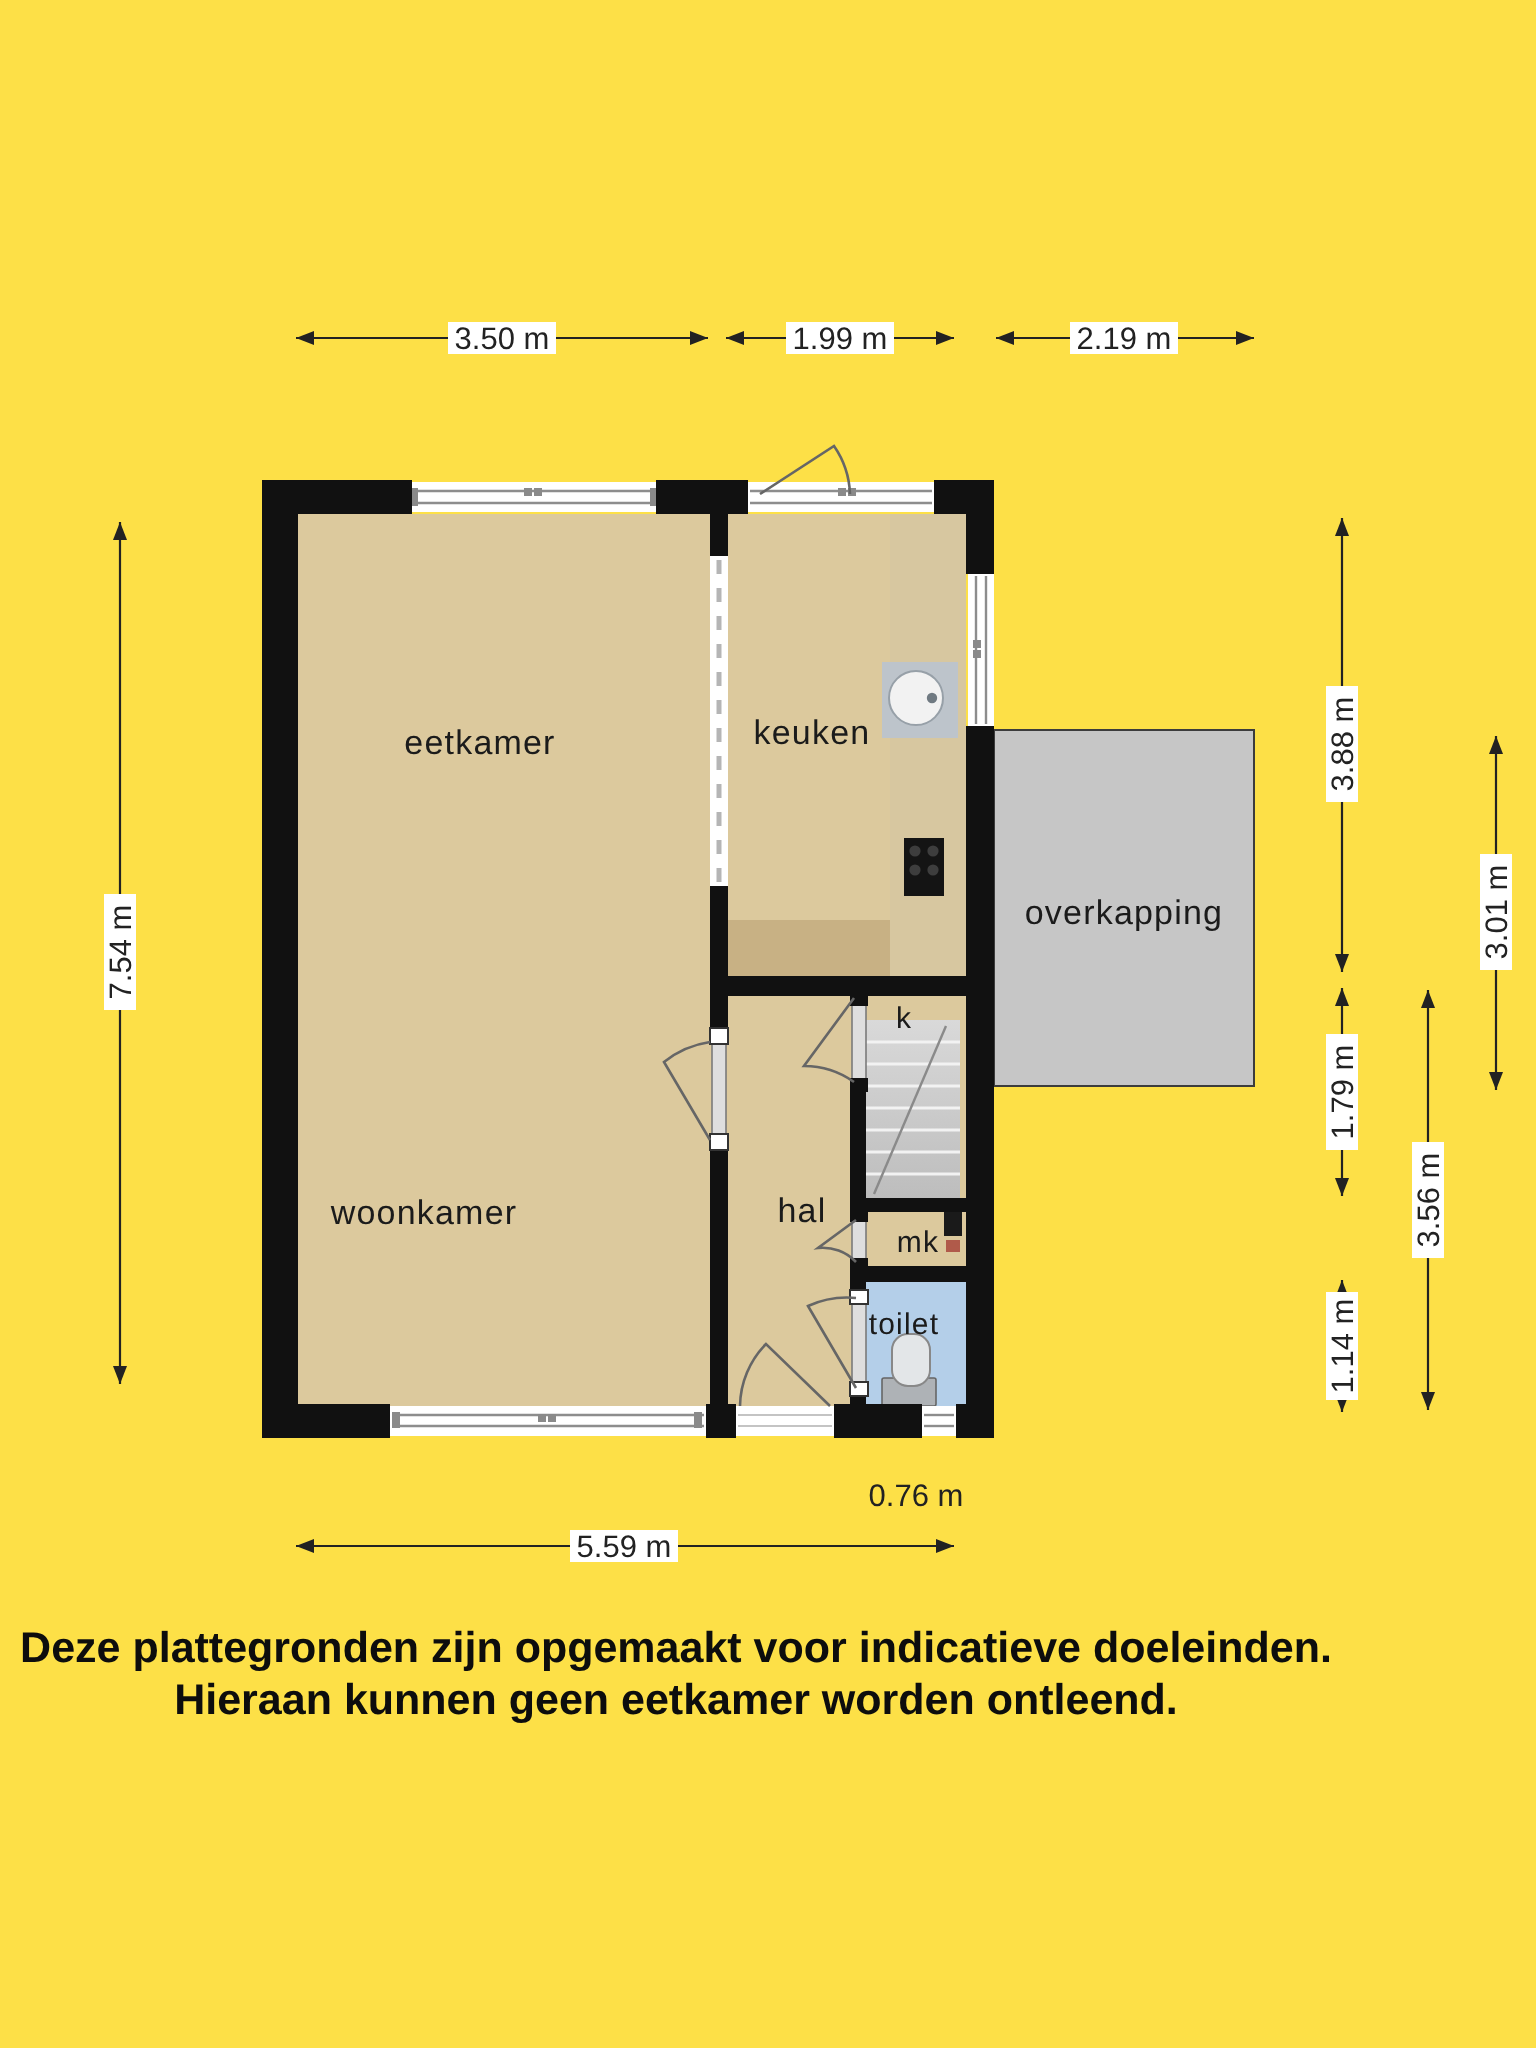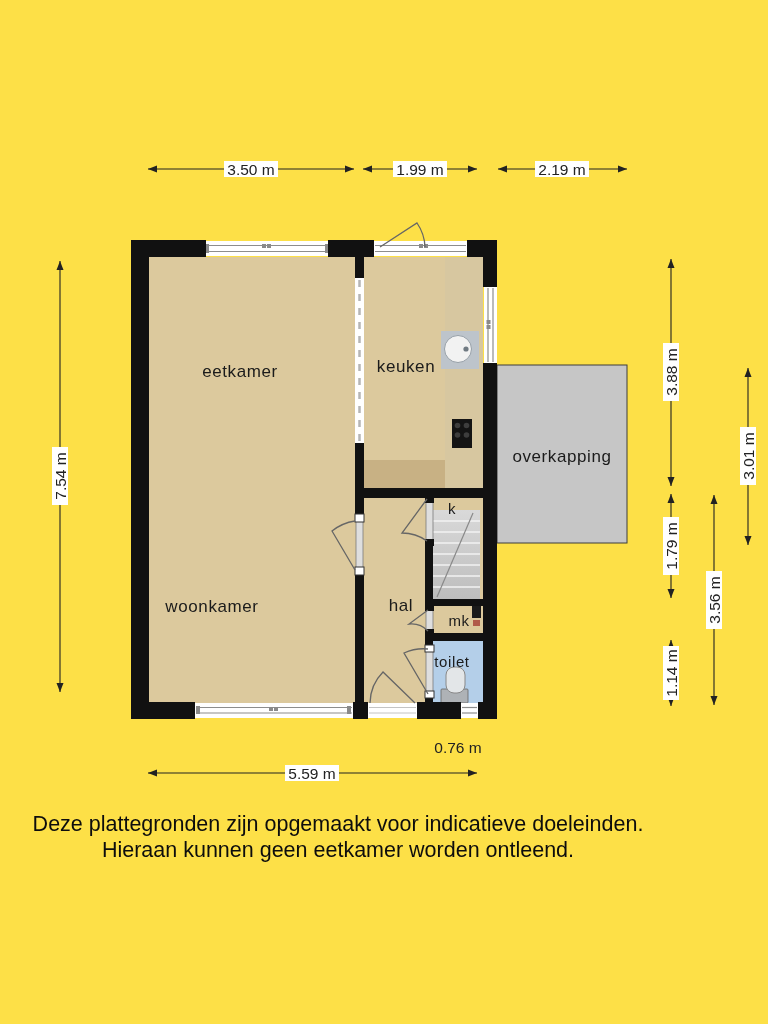--- a/index.html
+++ b/index.html
@@ -22,21 +22,21 @@
   .arc{fill:none;stroke:var(--arc);stroke-width:1.3;}
   .dashed-open{stroke:#b5b5b5;stroke-width:2.5;stroke-dasharray:7 7;fill:none;}
   .dim-line{stroke:var(--dim);stroke-width:1.1;}
   .dim-head{fill:var(--dim);}
   .dim-gap{fill:#fff;}
   .dim-text{font-size:15.5px;fill:var(--dim);}
   .room-label{font-size:17px;fill:var(--label);letter-spacing:0.6px;}
   .room-label.small{font-size:15px;}
   .tread{stroke:#f2f2f2;stroke-width:1.4;}
   .disclaimer{position:absolute;top:811px;left:0;width:676px;text-align:center;
-              font-weight:normal;font-size:21.5px;line-height:26px;color:#0d0d0d;}
+              font-weight:bold;font-size:21.5px;line-height:26px;color:#0d0d0d;}
 </style>
 </head>
 <body>
 
 <div class="page">
 <svg width="768" height="1024" viewBox="0 0 768 1024">
   <defs>
     <linearGradient id="stairsGrad" x1="0" y1="0" x2="0" y2="1">
       <stop offset="0" stop-color="#d9d9d9"></stop>
       <stop offset="1" stop-color="#bdbdbd"></stop>

